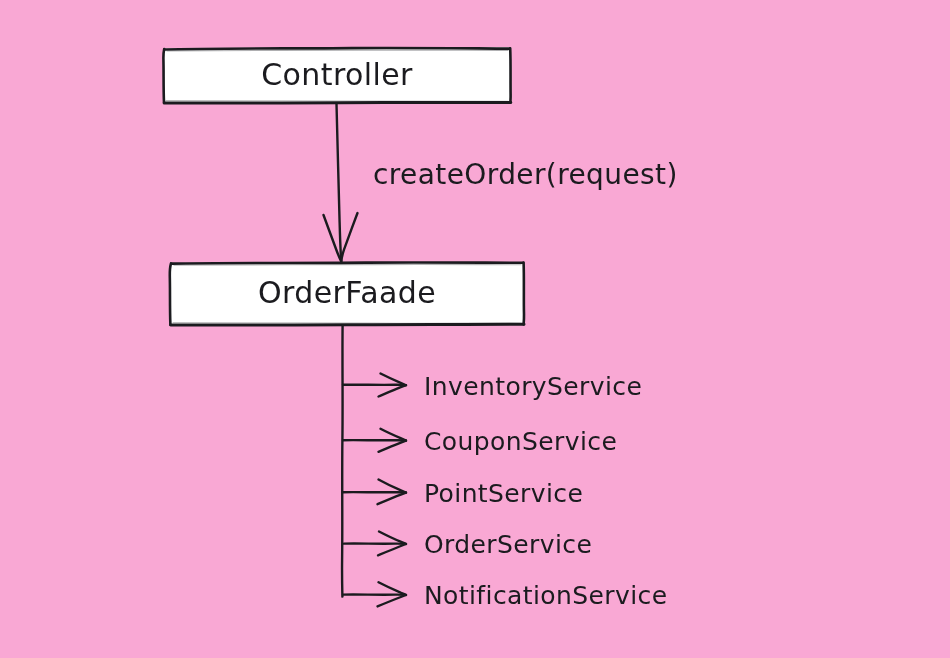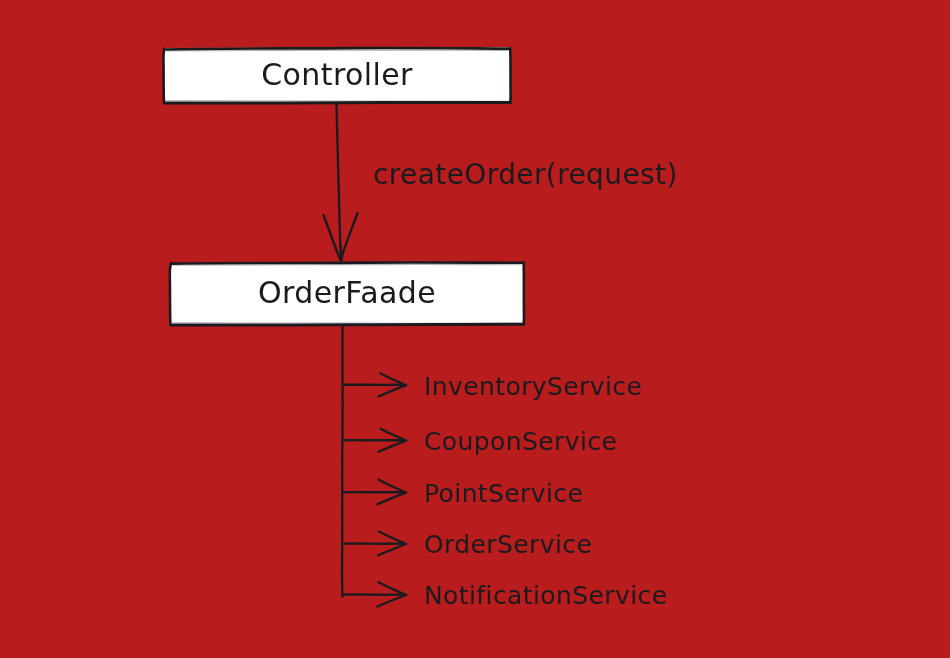--- a/index.html
+++ b/index.html
@@ -10,21 +10,21 @@
   body {
     width: 950px;
     height: 658px;
     overflow: hidden;
     font-family: "DejaVu Sans", sans-serif;
   }
   #diagram-root {
     position: relative;
     width: 950px;
     height: 658px;
-    background: #b91c1c;
+    background: #f9a8d4;
   }
   svg#diagram-canvas {
     position: absolute;
     top: 0;
     left: 0;
     width: 950px;
     height: 658px;
     display: block;
   }
   .sketch-stroke {

